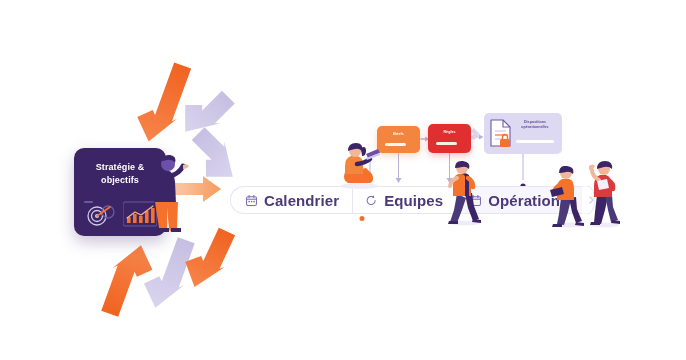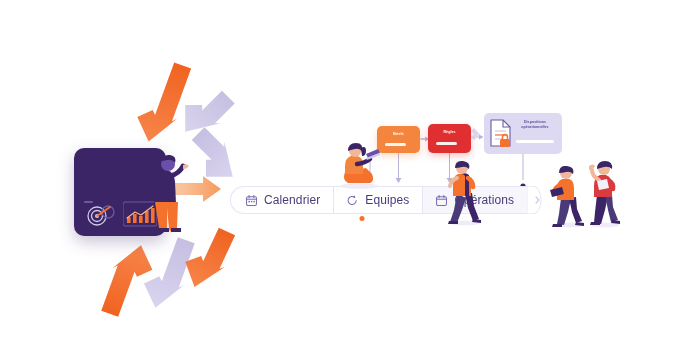--- a/index.html
+++ b/index.html
@@ -67,22 +67,22 @@
     border-right: none;
     box-sizing: border-box;
   }
   .tl-seg:first-child {
     border-top-left-radius: 14px;
     border-bottom-left-radius: 14px;
     padding-left: 15px;
   }
   .tl-seg.tinted { background: #f7f6fc; }
   .tl-label {
-    font-size: 12px;
-    font-weight: normal;
+    font-size: 15px;
+    font-weight: bold;
     color: #4b3a7a;
     white-space: nowrap;
     letter-spacing: .1px;
   }
   .tl-icon { width: 11px; height: 11px; flex: none; display:block; }
   #timeline-endcap {
     width: 16px; height: 28px;
     position: relative;
   }
   .tl-dot {
@@ -284,20 +284,24 @@
     <path d="M13 9 q0 -8 8 -8 q8 0 7 8 q-3 -3 -8 -2 q-4 1 -7 2 z" fill="#3b2566"></path>
     <path d="M15 20 q-7 -4 -7 -10" stroke="#f0b79b" stroke-width="4" fill="none" stroke-linecap="round"></path>
     <path d="M5 6 q4 -3 6 0 q-2 4 -6 4 z" fill="#f0b79b"></path>
     <path d="M24 20 q6 3 5 9" stroke="#d93b3f" stroke-width="4.5" fill="none" stroke-linecap="round"></path>
     <path d="M13 21 l10 -2 l2 9 l-10 2 z" fill="#f2f0fa"></path>
     <path d="M7 62 l9 0 l0 3 l-10 0 z" fill="#3b2566"></path>
     <path d="M28 60 l8 1 l0 3 l-9 -1 z" fill="#3b2566"></path>
   </svg>
 
   <div id="strategy-card" class="abs">
+    <div id="strategy-title">
+      <span>Stratégie &amp;</span><br>
+      <span>objectifs</span>
+    </div>
 
     <div class="mini-panel" id="mini-panel-target">
       <svg viewBox="0 0 34 26" width="34" height="26">
         <rect x="0" y="0" width="9" height="2" rx="1" fill="#6b5a9e"></rect>
         <circle cx="13" cy="15" r="9" fill="none" stroke="#cfc9e8" stroke-width="1.3"></circle>
         <circle cx="13" cy="15" r="5.5" fill="none" stroke="#cfc9e8" stroke-width="1.3"></circle>
         <circle cx="13" cy="15" r="2" fill="#cfc9e8"></circle>
         <circle cx="24" cy="11" r="6" fill="none" stroke="#6b5a9e" stroke-width="1.3"></circle>
         <path d="M13 15 L 26 6" stroke="#f4722b" stroke-width="1.6" stroke-linecap="round"></path>
       </svg>

